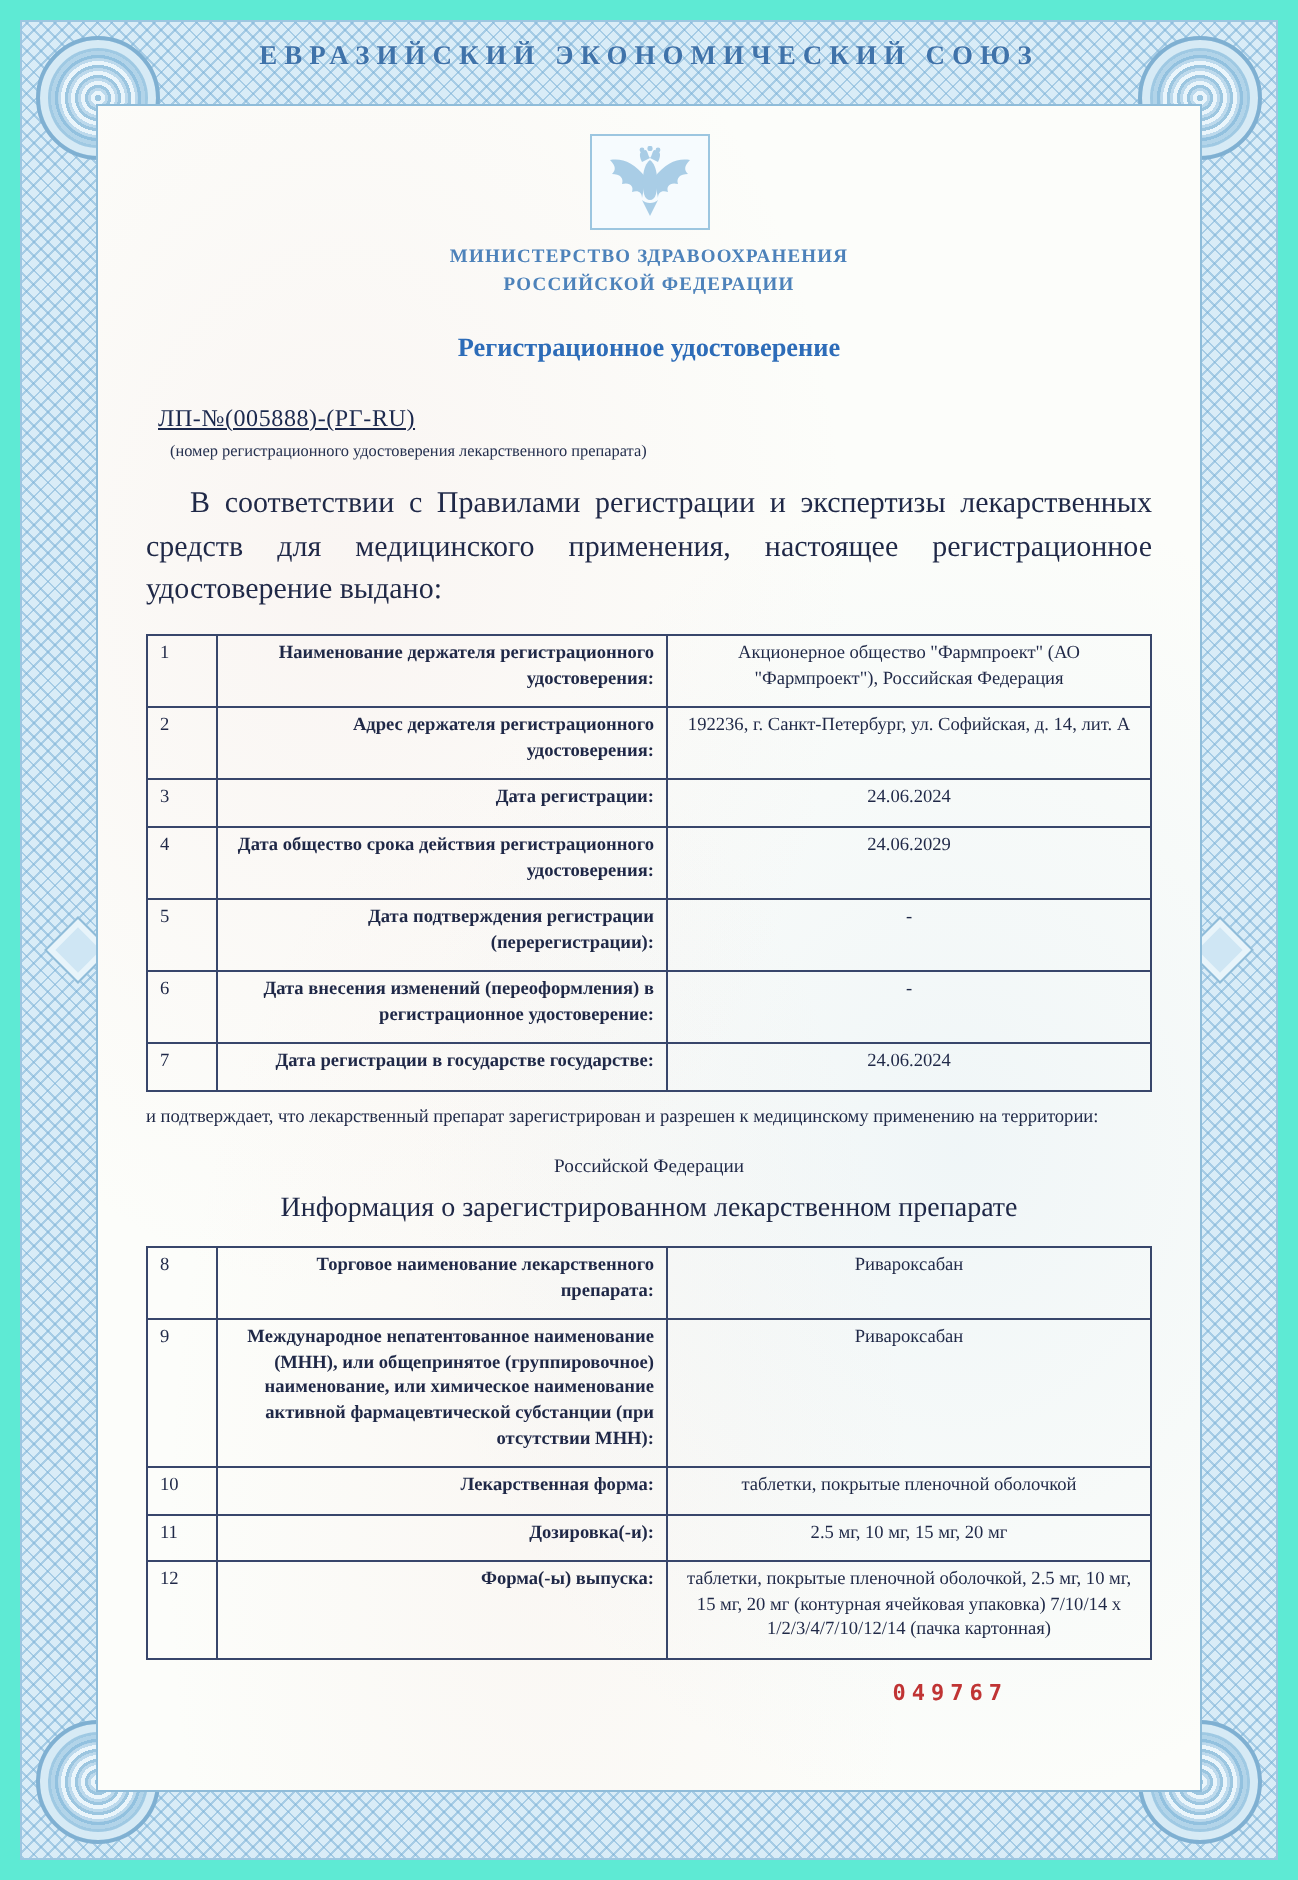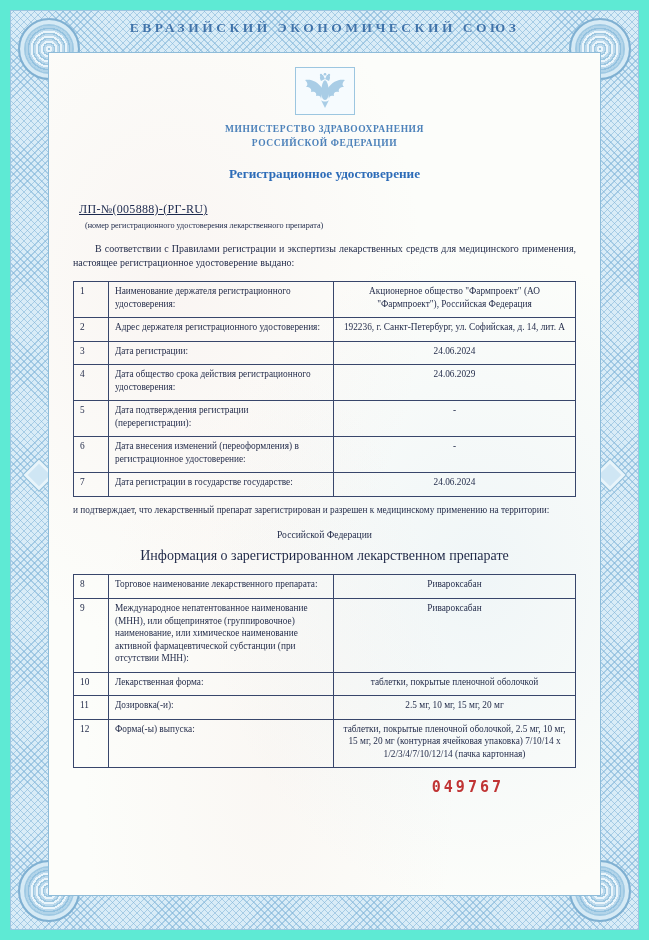--- a/index.html
+++ b/index.html
@@ -62,35 +62,35 @@
     width: 58px; height: 46px;
     margin: 2px auto 8px;
     border: 1px solid #9cc6e0;
     background: #f6fbfe;
     display: flex; align-items: center; justify-content: center;
   }
   .ministry { text-align: center; color: #4d82ba; font-weight: bold; font-size: 9.5px; letter-spacing: 0.6px; line-height: 1.45; }
   .doc-title { text-align: center; color: #2d6cb8; font-weight: bold; font-size: 13.2px; line-height: 1.55; margin-top: 13px; }
   .reg-number { margin-top: 18px; font-weight: normal; font-size: 12px; color: #1c294e; text-decoration: underline; padding-left: 6px; letter-spacing: 0.3px; }
   .reg-caption { font-size: 8.2px; margin-top: 4px; padding-left: 12px; color: #25304f; }
-  .intro { margin-top: 12px; font-size: 10px; line-height: 1.45; text-align: justify; text-indent: 22px; }
+  .intro { margin-top: 12px; font-size: 15px; line-height: 1.45; text-align: justify; text-indent: 22px; }
   table.cert { width: 100%; border-collapse: collapse; margin-top: 10px; font-size: 9.3px; color: #1f2847; }
   table.cert td { border: 1px solid #38466b; padding: 3px 6px 7px; vertical-align: top; line-height: 1.35; }
   td.num { width: 22px; padding-left: 5px; }
-  td.label { width: 212px; font-weight: normal; }
+  td.label { width: 212px; font-weight: bold; text-align: right; }
   td.value { text-align: center; }
   td.value.left { text-align: center; }
   .confirm { margin-top: 7px; font-size: 9.3px; line-height: 1.45; text-align: justify; }
   .territory { text-align: center; margin-top: 12px; font-size: 9.6px; }
   .territory-caption { text-align: center; margin-top: 9px; font-size: 9px; }
   .info-heading { text-align: center; margin-top: 8px; font-size: 14px; }
   .serial {
     margin-top: 10px; text-align: right; padding-right: 72px;
     font-family: "DejaVu Sans Mono", monospace;
-    font-weight: bold; font-size: 15px; letter-spacing: 3px;
+    font-weight: bold; font-size: 11px; letter-spacing: 3px;
     color: #c03434;
   }
 </style>
 </head>
 <body>
 
 <div class="page">
 
   <div class="frame">
     <div class="union-title">ЕВРАЗИЙСКИЙ ЭКОНОМИЧЕСКИЙ СОЮЗ</div>

